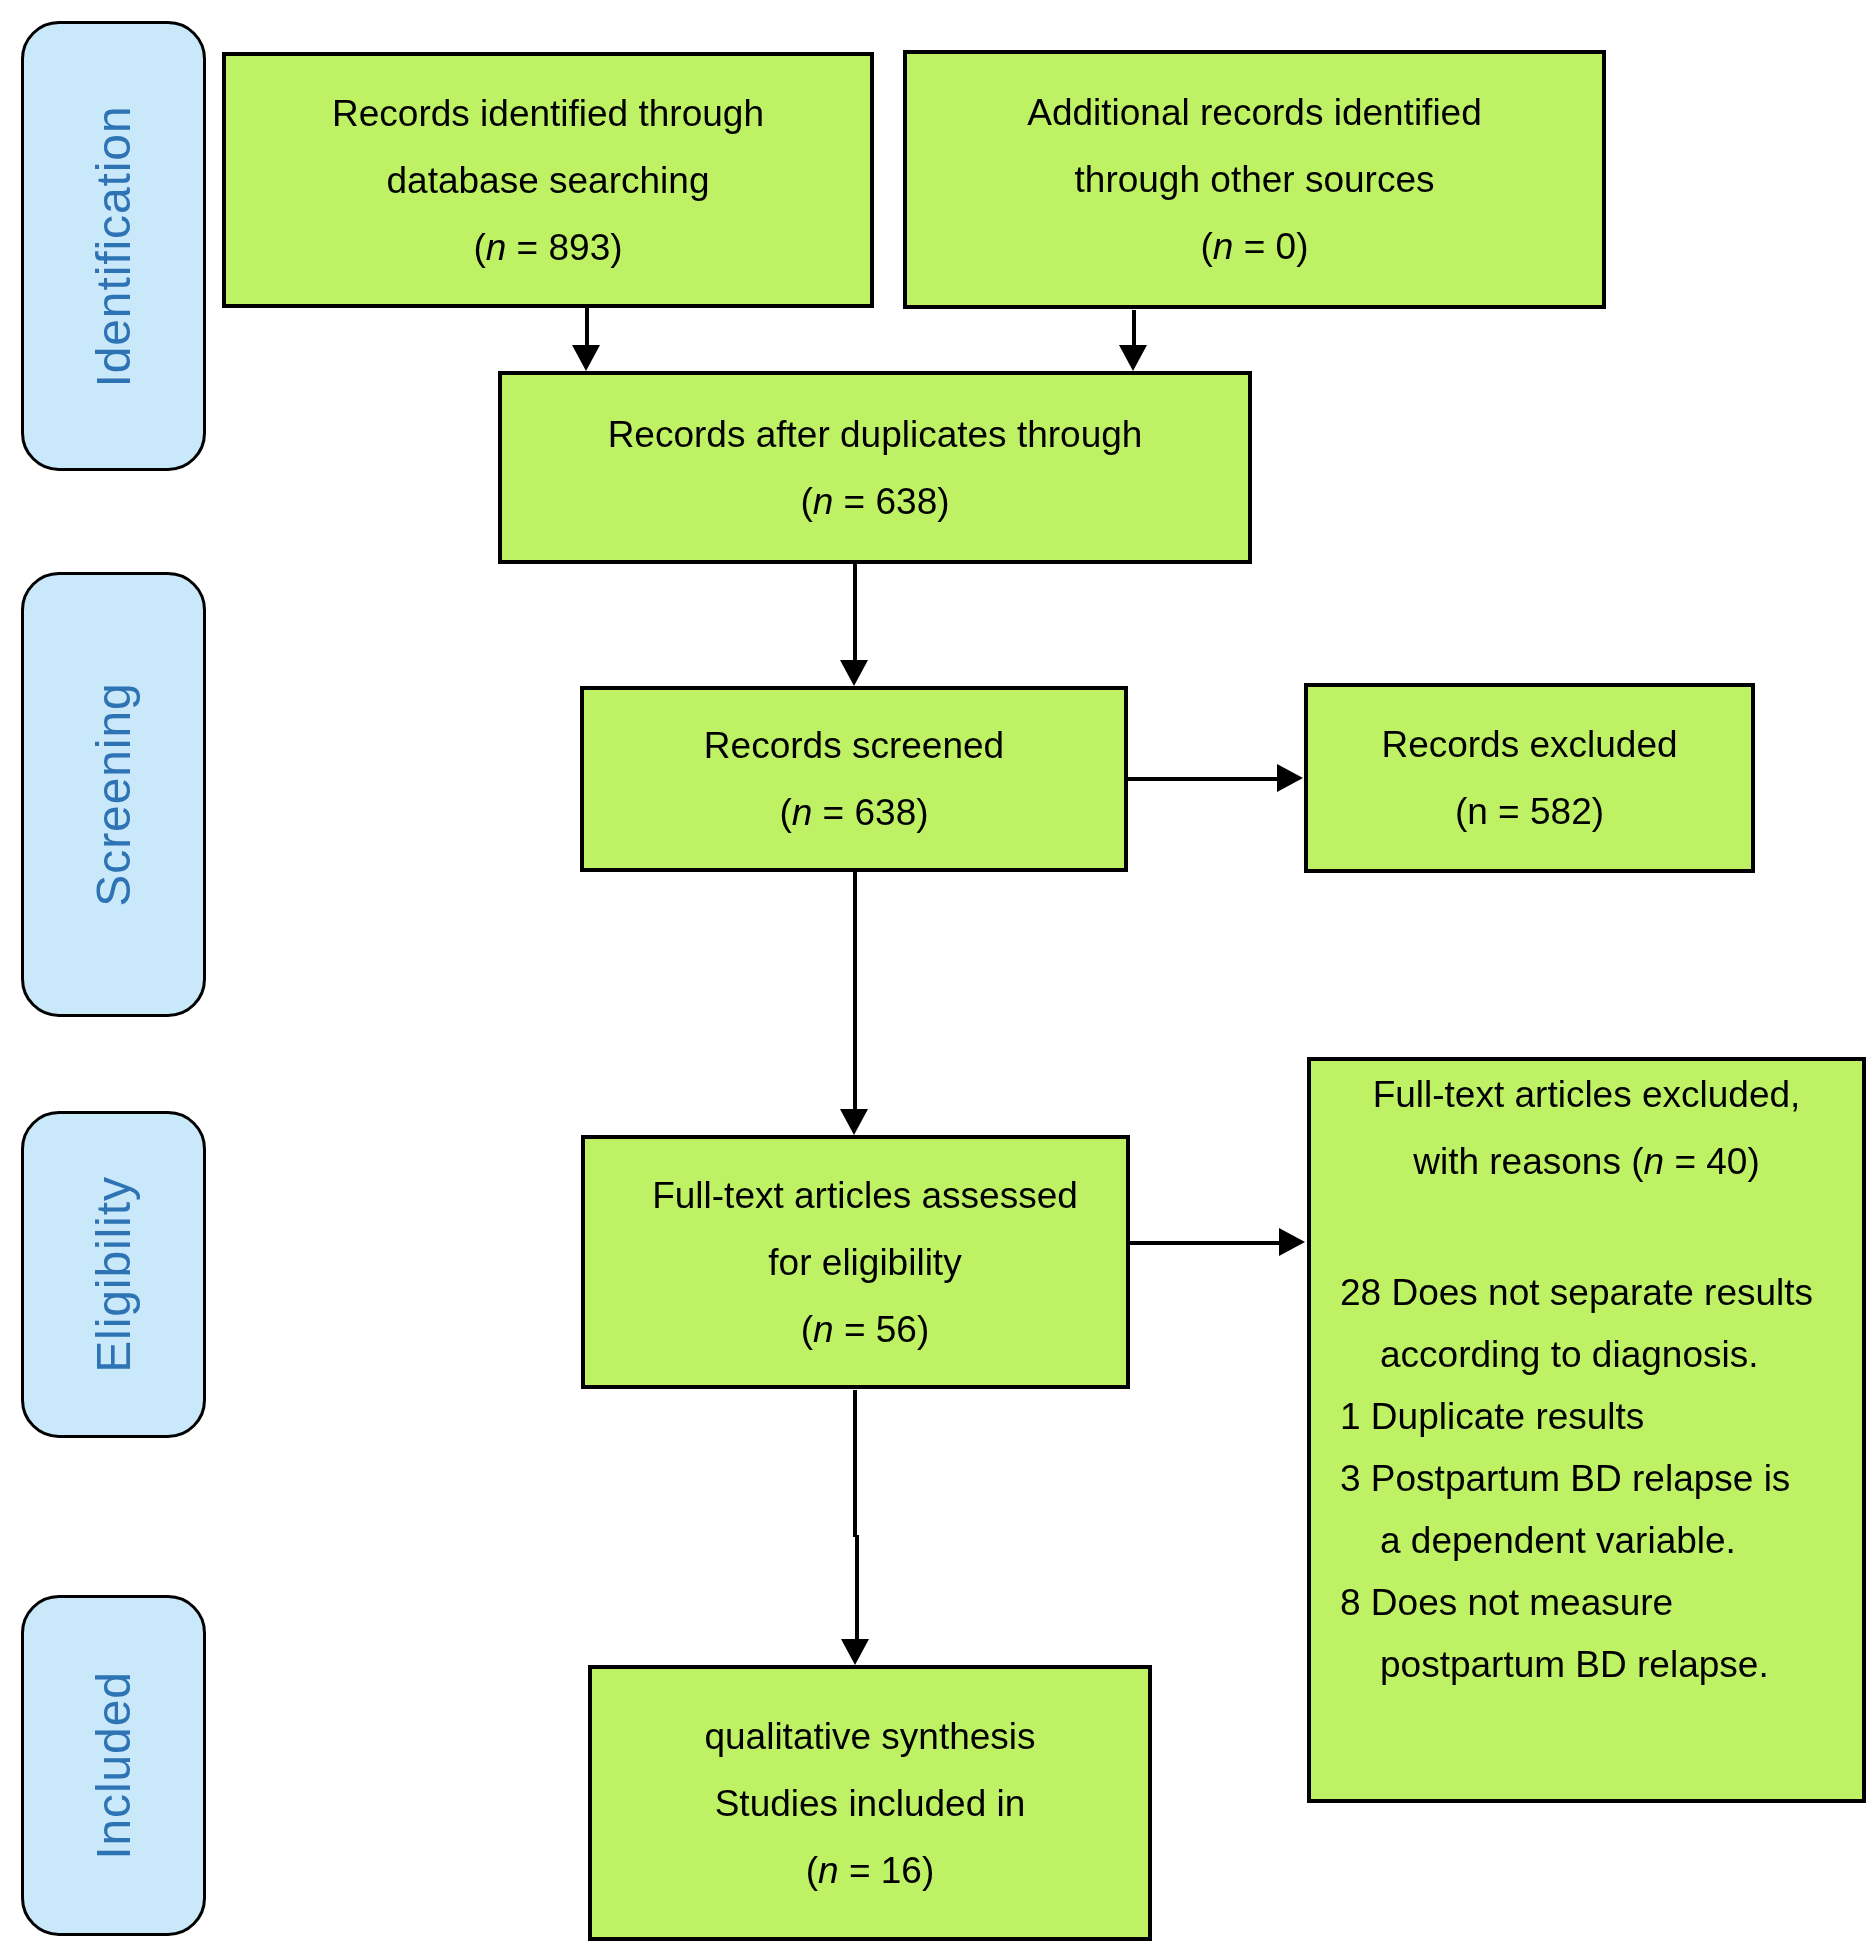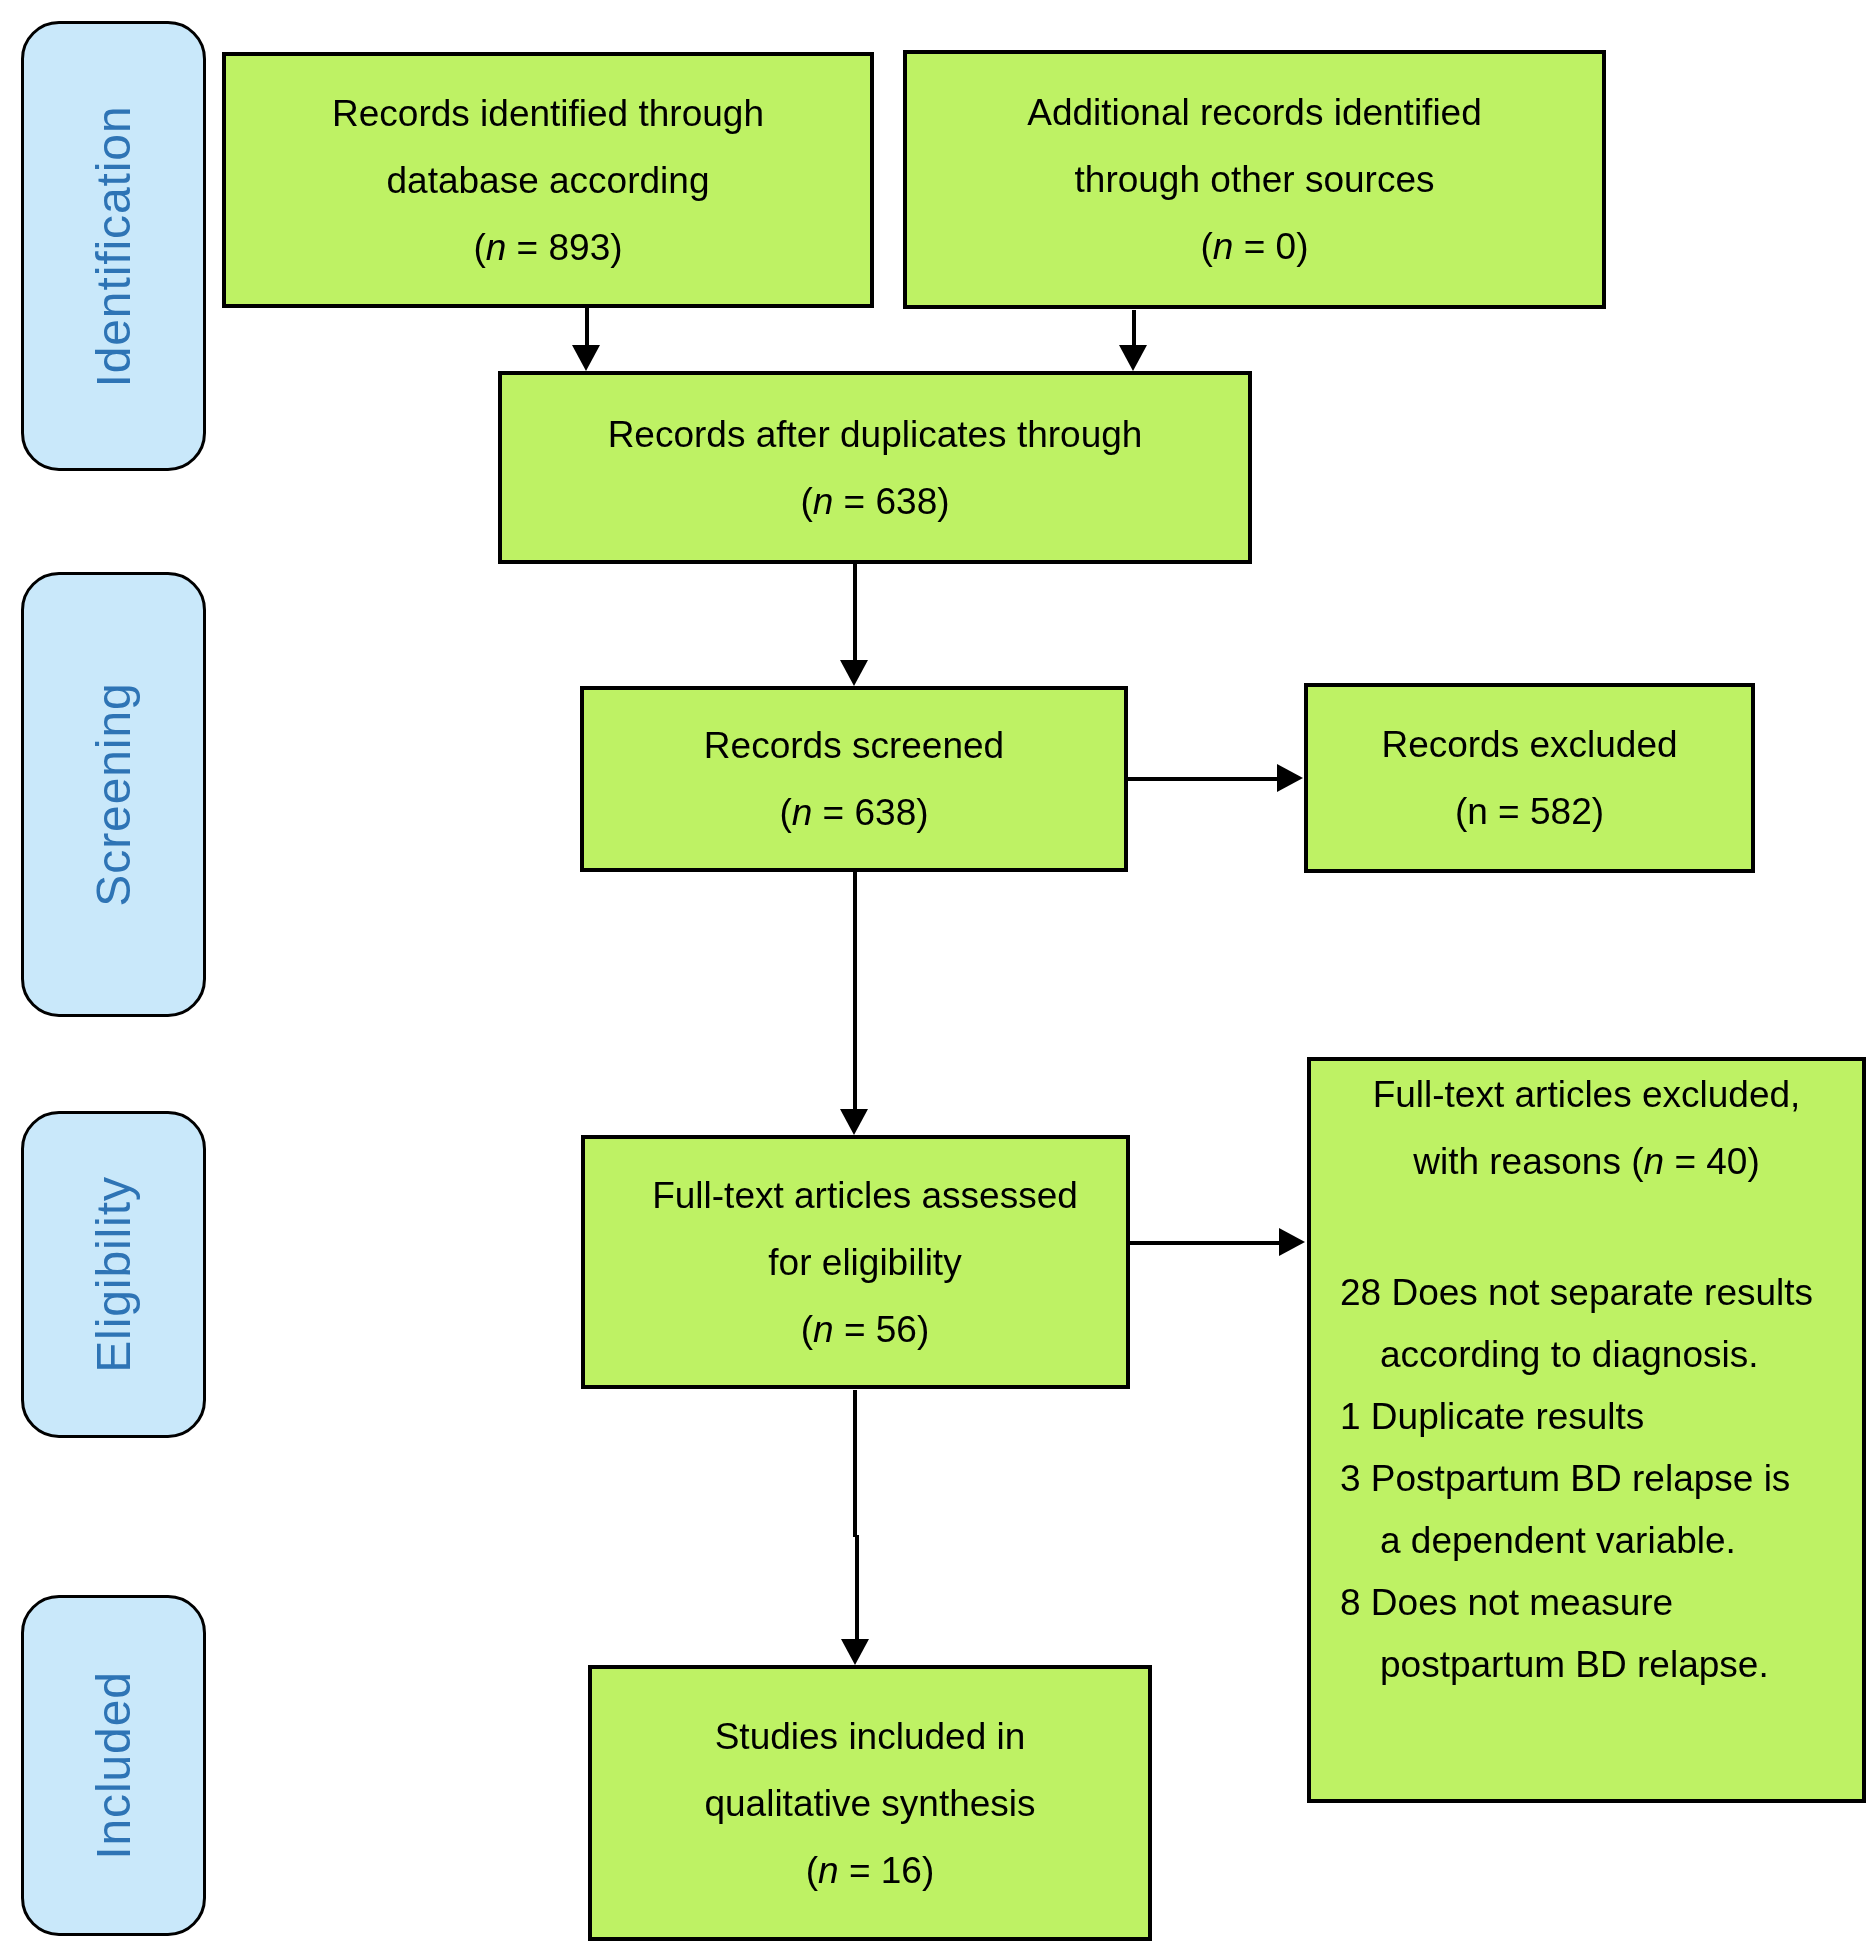--- a/index.html
+++ b/index.html
@@ -79,21 +79,21 @@
   </div>
   <div class="stage" id="stage-eligibility">
     <span>Eligibility</span>
   </div>
   <div class="stage" id="stage-included">
     <span>Included</span>
   </div>
 
   <div class="fbox" id="box-db-search">
       <div class="line">Records identified through</div>
-      <div class="line">database according</div>
+      <div class="line">database searching</div>
       <div class="line">(<i>n</i> = 893)</div>
     </div>
 
   <div class="fbox" id="box-other-sources">
       <div class="line">Additional records identified</div>
       <div class="line">through other sources</div>
       <div class="line">(<i>n</i> = 0)</div>
     </div>
 
   <div class="fbox" id="box-after-duplicates">
@@ -128,22 +128,22 @@
 according to diagnosis.</div>
         <div class="reason">1 Duplicate results</div>
         <div class="reason">3 Postpartum BD relapse is
 a dependent variable.</div>
         <div class="reason">8 Does not measure
 postpartum BD relapse.</div>
       </div>
   </div>
 
   <div class="fbox" id="box-included-qualitative">
+      <div class="line">qualitative synthesis</div>
       <div class="line">Studies included in</div>
-      <div class="line">qualitative synthesis</div>
       <div class="line">(<i>n</i> = 16)</div>
     </div>
 
   <div>
     <div class="stem-v" style="left:585px;top:308px;height:40px;"></div>
     <div class="head-down" style="left:572px;top:345px;"></div>
   </div>
   <div>
     <div class="stem-v" style="left:1132px;top:310px;height:38px;"></div>
     <div class="head-down" style="left:1119px;top:345px;"></div>

